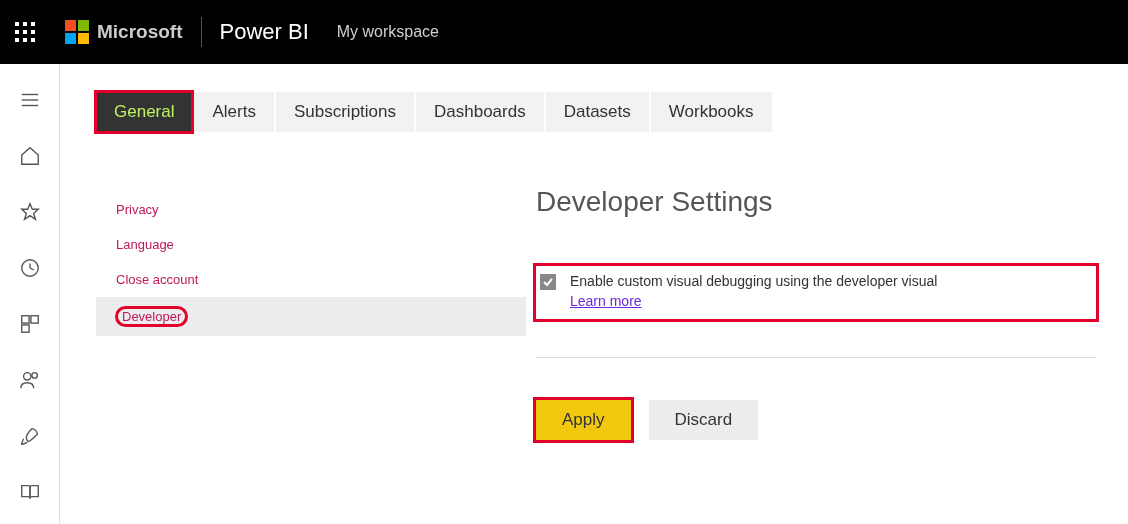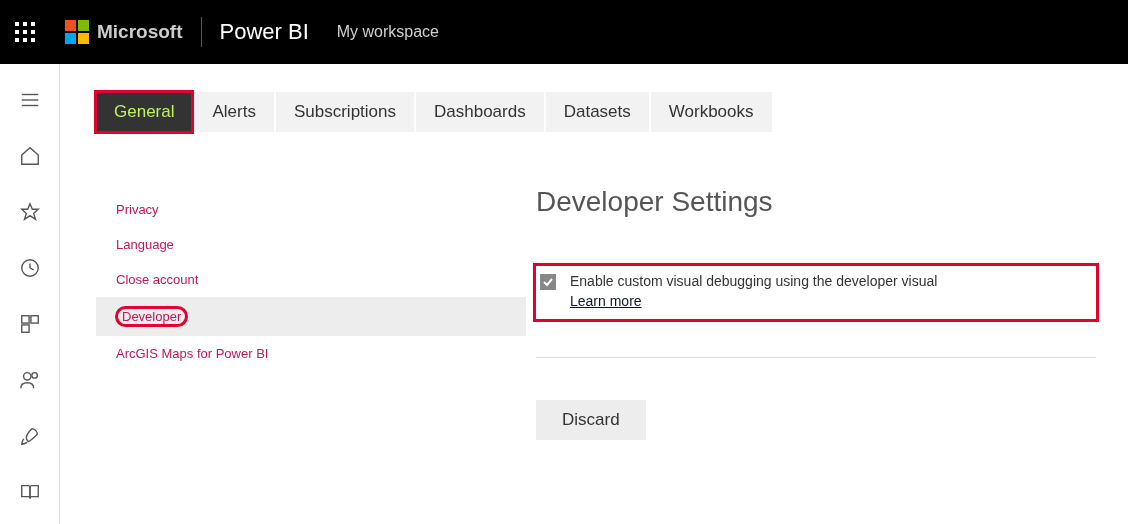--- a/index.html
+++ b/index.html
@@ -183,21 +183,21 @@
       margin-top: 2px;
     }
     .checkbox svg { width: 12px; height: 12px; }
     .checkbox-label {
       font-size: 14px;
       color: #333;
       line-height: 1.4;
     }
     .learn-more {
       text-decoration: underline;
-      color: #0f172a;
+      color: #6d28d9;
       cursor: pointer;
     }
     .divider-line {
       border: none;
       border-top: 1px solid #ddd;
       margin: 38px 0 42px 0;
     }
     .actions {
       display: flex;
       gap: 18px;
@@ -309,36 +309,36 @@
       <div class="tab"><span>Datasets</span></div>
       <div class="tab"><span>Workbooks</span></div>
     </div>
 
     <div class="settings-body">
       <div class="settings-nav">
         <div class="settings-nav-item"><span>Privacy</span></div>
         <div class="settings-nav-item"><span>Language</span></div>
         <div class="settings-nav-item"><span>Close account</span></div>
         <div class="settings-nav-item selected"><span class="nav-highlight" style="padding:2px 6px;">Developer</span></div>
-        <div class="settings-nav-item"><span>ArcGIS Maps for Power BI</span></div>
       </div>
 
       <div class="settings-detail">
         <h2 class="settings-title">Developer Settings</h2>
         <div class="checkbox-row">
           <div class="checkbox">
             <svg viewBox="0 0 24 24" stroke="#fff" stroke-width="4" fill="none">
                 <polyline points="4,12 10,18 20,6"></polyline>
               </svg>
           </div>
           <div class="checkbox-label">
             <span>Enable custom visual debugging using the developer visual</span><br>
             <span class="learn-more">Learn more</span>
           </div>
         </div>
         <hr class="divider-line">
         <div class="actions">
+          <button class="btn btn-apply"><span>Apply</span></button>
           <button class="btn"><span>Discard</span></button>
         </div>
       </div>
     </div>
   </div>
 </div>
 
 </body></html>

